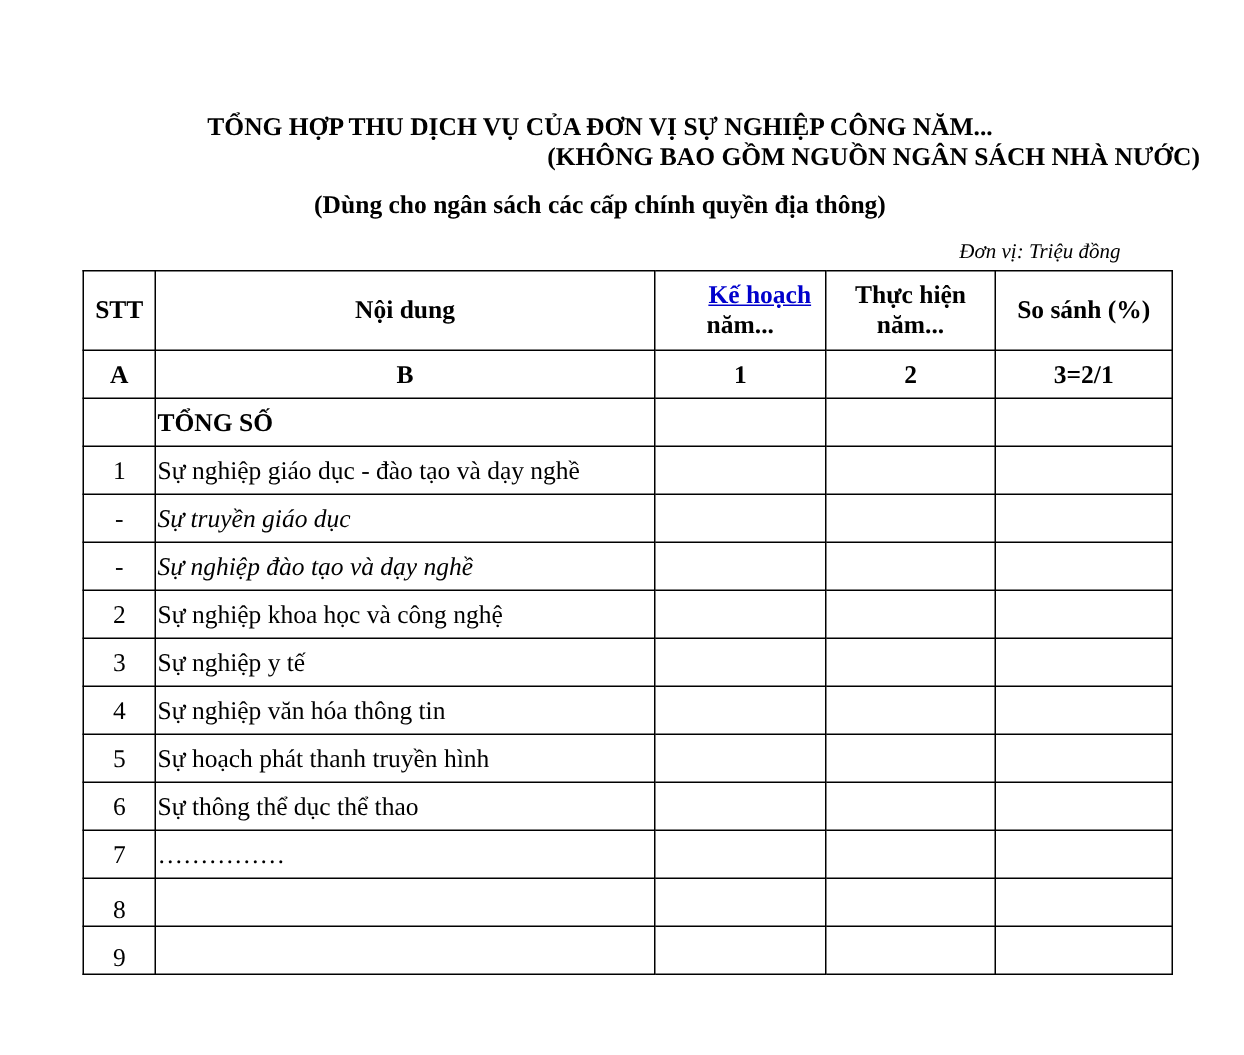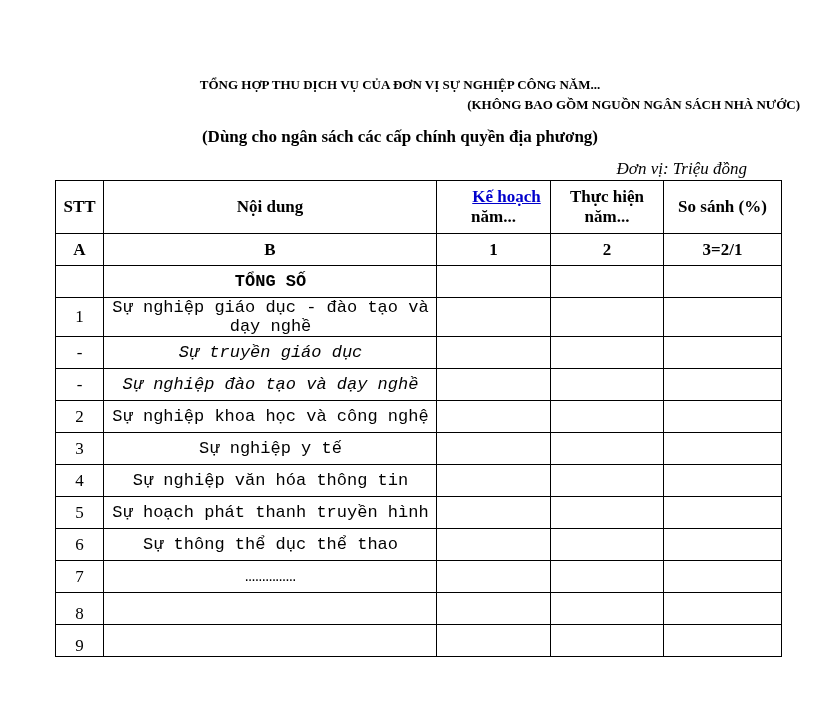--- a/index.html
+++ b/index.html
@@ -2,55 +2,55 @@
 <html><head>
   <meta charset="utf-8">
   <style>
     html, body { margin: 0; padding: 0; background: #ffffff; }
     body {
       width: 829px; height: 703px; position: relative; overflow: hidden;
       font-family: "Liberation Serif", "DejaVu Serif", serif; color: #000;
     }
     .title {
       position: absolute; left: 0; width: 800px; text-align: center;
-      font-weight: bold; font-size: 13px; line-height: 20px;
+      font-weight: bold; font-size: 17px; line-height: 20px;
     }
     #t1 { top: 75px; }
     #t2 { top: 95px; text-align: right; }
     #t3 { top: 127px; font-size: 17px; }
     .unit {
       position: absolute; top: 159px; right: 82px;
-      font-style: italic; font-size: 17px; line-height: 20px;
+      font-style: italic; font-size: 14px; line-height: 20px;
     }
     table {
       position: absolute; left: 55px; top: 180px;
       border-collapse: collapse; table-layout: fixed;
       width: 726px;
     }
     td, th {
       border: 1.3px solid #000; padding: 0; font-size: 17px;
       vertical-align: middle;
     }
     th { font-weight: bold; text-align: center; line-height: 20px; }
     tr.hdr th { height: 52px; }
     tr.idx td { height: 31px; font-weight: bold; text-align: center; }
     tr.row td { height: 31px; }
     td.stt { text-align: center; }
-    td.content { text-align: center; padding-left: 1px; font-family: Liberation Mono, monospace; }
+    td.content { text-align: left; padding-left: 1px; }
     tr.row.tall td.stt { vertical-align: bottom; padding-bottom: 0; }
     .bold { font-weight: bold; }
     .italic { font-style: italic; }
     a.link { color: #1a0dab; color: #0000cc; text-decoration: underline; margin-left: 26px; }
   </style>
 </head>
 <body>
 
 <div id="t1" class="title">TỔNG HỢP THU DỊCH VỤ CỦA ĐƠN VỊ SỰ NGHIỆP CÔNG NĂM...</div>
 <div id="t2" class="title">(KHÔNG BAO GỒM NGUỒN NGÂN SÁCH NHÀ NƯỚC)</div>
-<div id="t3" class="title">(Dùng cho ngân sách các cấp chính quyền địa phương)</div>
+<div id="t3" class="title">(Dùng cho ngân sách các cấp chính quyền địa thông)</div>
 <div class="unit">Đơn vị: Triệu đồng</div>
 
 <table>
   <colgroup>
     <col style="width:48px">
     <col style="width:333px">
     <col style="width:114px">
     <col style="width:113px">
     <col style="width:118px">
   </colgroup>

